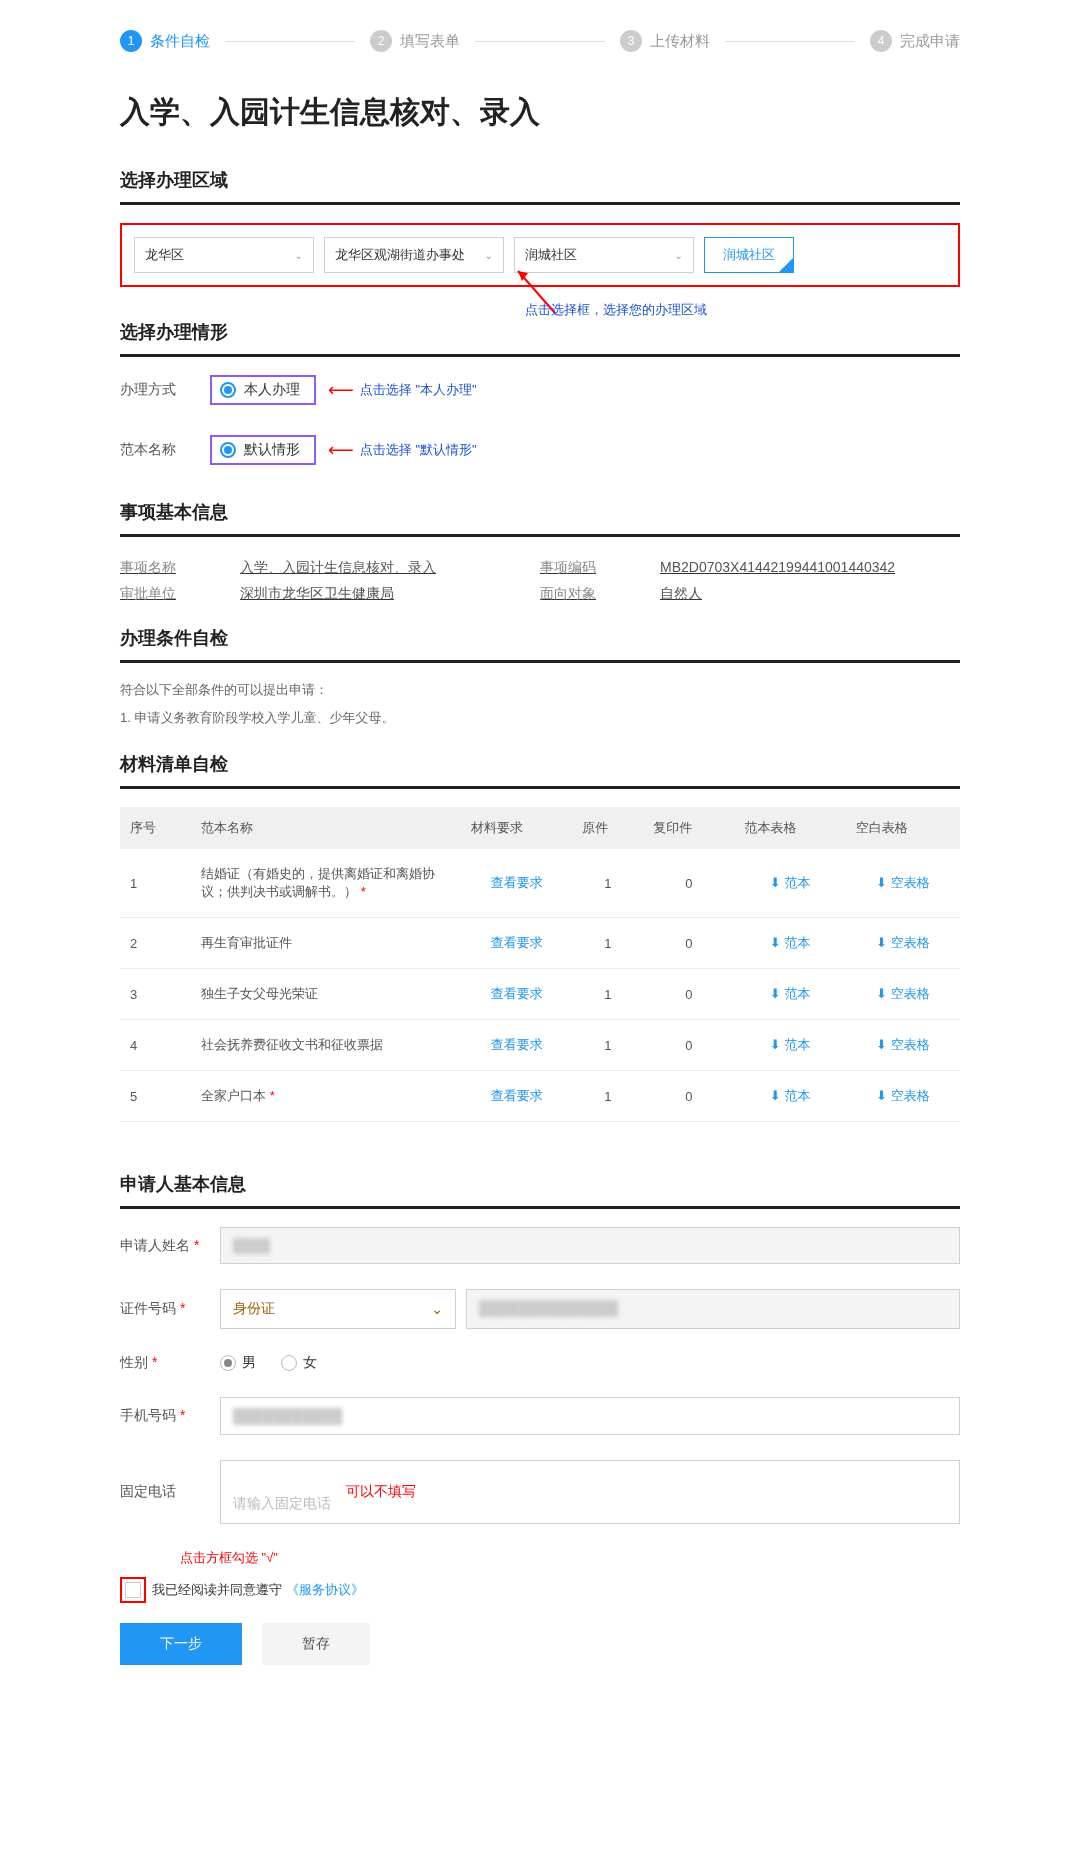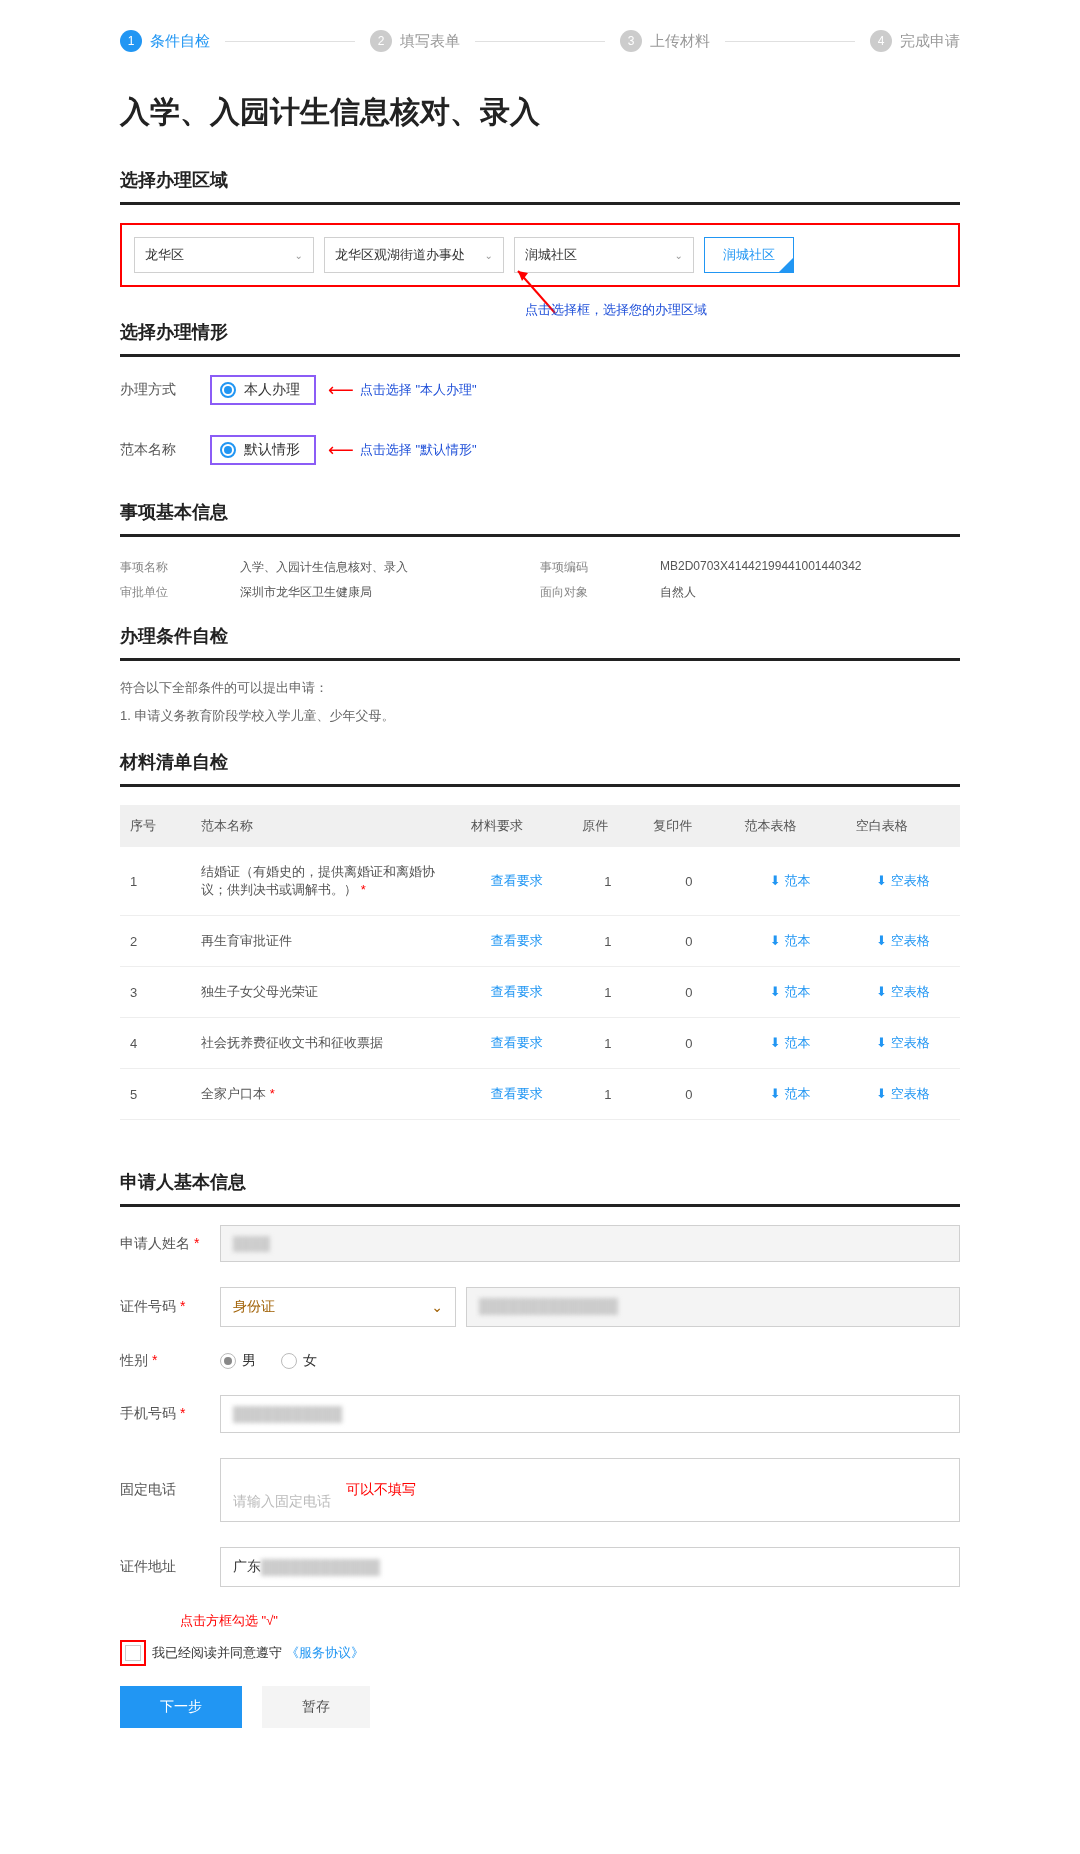--- a/index.html
+++ b/index.html
@@ -25,21 +25,21 @@
 .annot { color:#1d4ed8; font-size:13px; }
 .form-row { display:flex; align-items:center; margin-bottom:30px; }
 .form-label { width:90px; color:#555; font-size:14px; }
 .radio-box { border:2px solid #8b5cf6; padding:4px 14px 4px 8px; display:inline-flex; align-items:center; }
 .radio-circle { width:16px; height:16px; border:2px solid #2196f3; border-radius:50%; display:flex; align-items:center; justify-content:center; margin-right:8px; }
 .radio-dot { width:8px; height:8px; background:#2196f3; border-radius:50%; }
 .arrow-left { color:#f00; font-size:18px; margin:0 6px 0 12px; }
 .info-label { width:120px; color:#888; }
 .info-value { width:280px; color:#555; }
 .info-grid { display:flex; flex-wrap:wrap; padding:4px 0 15px 0; }
-.info-col { width:50%; display:flex; margin-bottom:8px; font-size:12px; }
+.info-col { width:50%; display:flex; margin-bottom:8px; font-size:14px;text-decoration:underline; }
 .cond-text { font-size:13px; color:#666; margin-bottom:10px; }
 .mat-table { width:100%; border-collapse:collapse; font-size:13px; }
 .mat-table th { background:#f0f0f0; text-align:left; padding:12px 10px; font-weight:400; color:#555; }
 .mat-table td { padding:16px 10px; border-bottom:1px solid #eee; color:#555; vertical-align:middle; }
 .mat-table td.center { text-align:center; }
 .link-blue { color:#2196f3; cursor:pointer; }
 .dl-link { color:#2196f3; cursor:pointer; white-space:nowrap; }
 .dl-icon { display:inline-block; margin-right:4px; }
 .req { color:#f00; }
 .applicant-row { display:flex; align-items:center; margin-bottom:25px; }
@@ -274,27 +274,20 @@
   </div>
 
   <div class="applicant-row">
     <div class="app-label">固定电话</div>
     <div class="phone-input">
       <span style="color:#bbb;margin-top:24px;">请输入固定电话</span>
       <span class="optional-hint">可以不填写</span>
     </div>
   </div>
 
-  <div class="applicant-row">
-    <div class="app-label">证件地址</div>
-    <div class="phone-input">
-      <span>广东</span>
-        <span class="blur-text">████████████</span>
-    </div>
-  </div>
 
   <div class="agree-annot">点击方框勾选 "√"</div>
   <div class="agree-row">
     <span class="agree-box">
       <span class="checkbox"></span>
     </span>
     <span>我已经阅读并同意遵守</span>
     <span class="link-blue" style="margin-left:4px;font-family:Liberation Serif, serif;">《服务协议》</span>
   </div>
 

